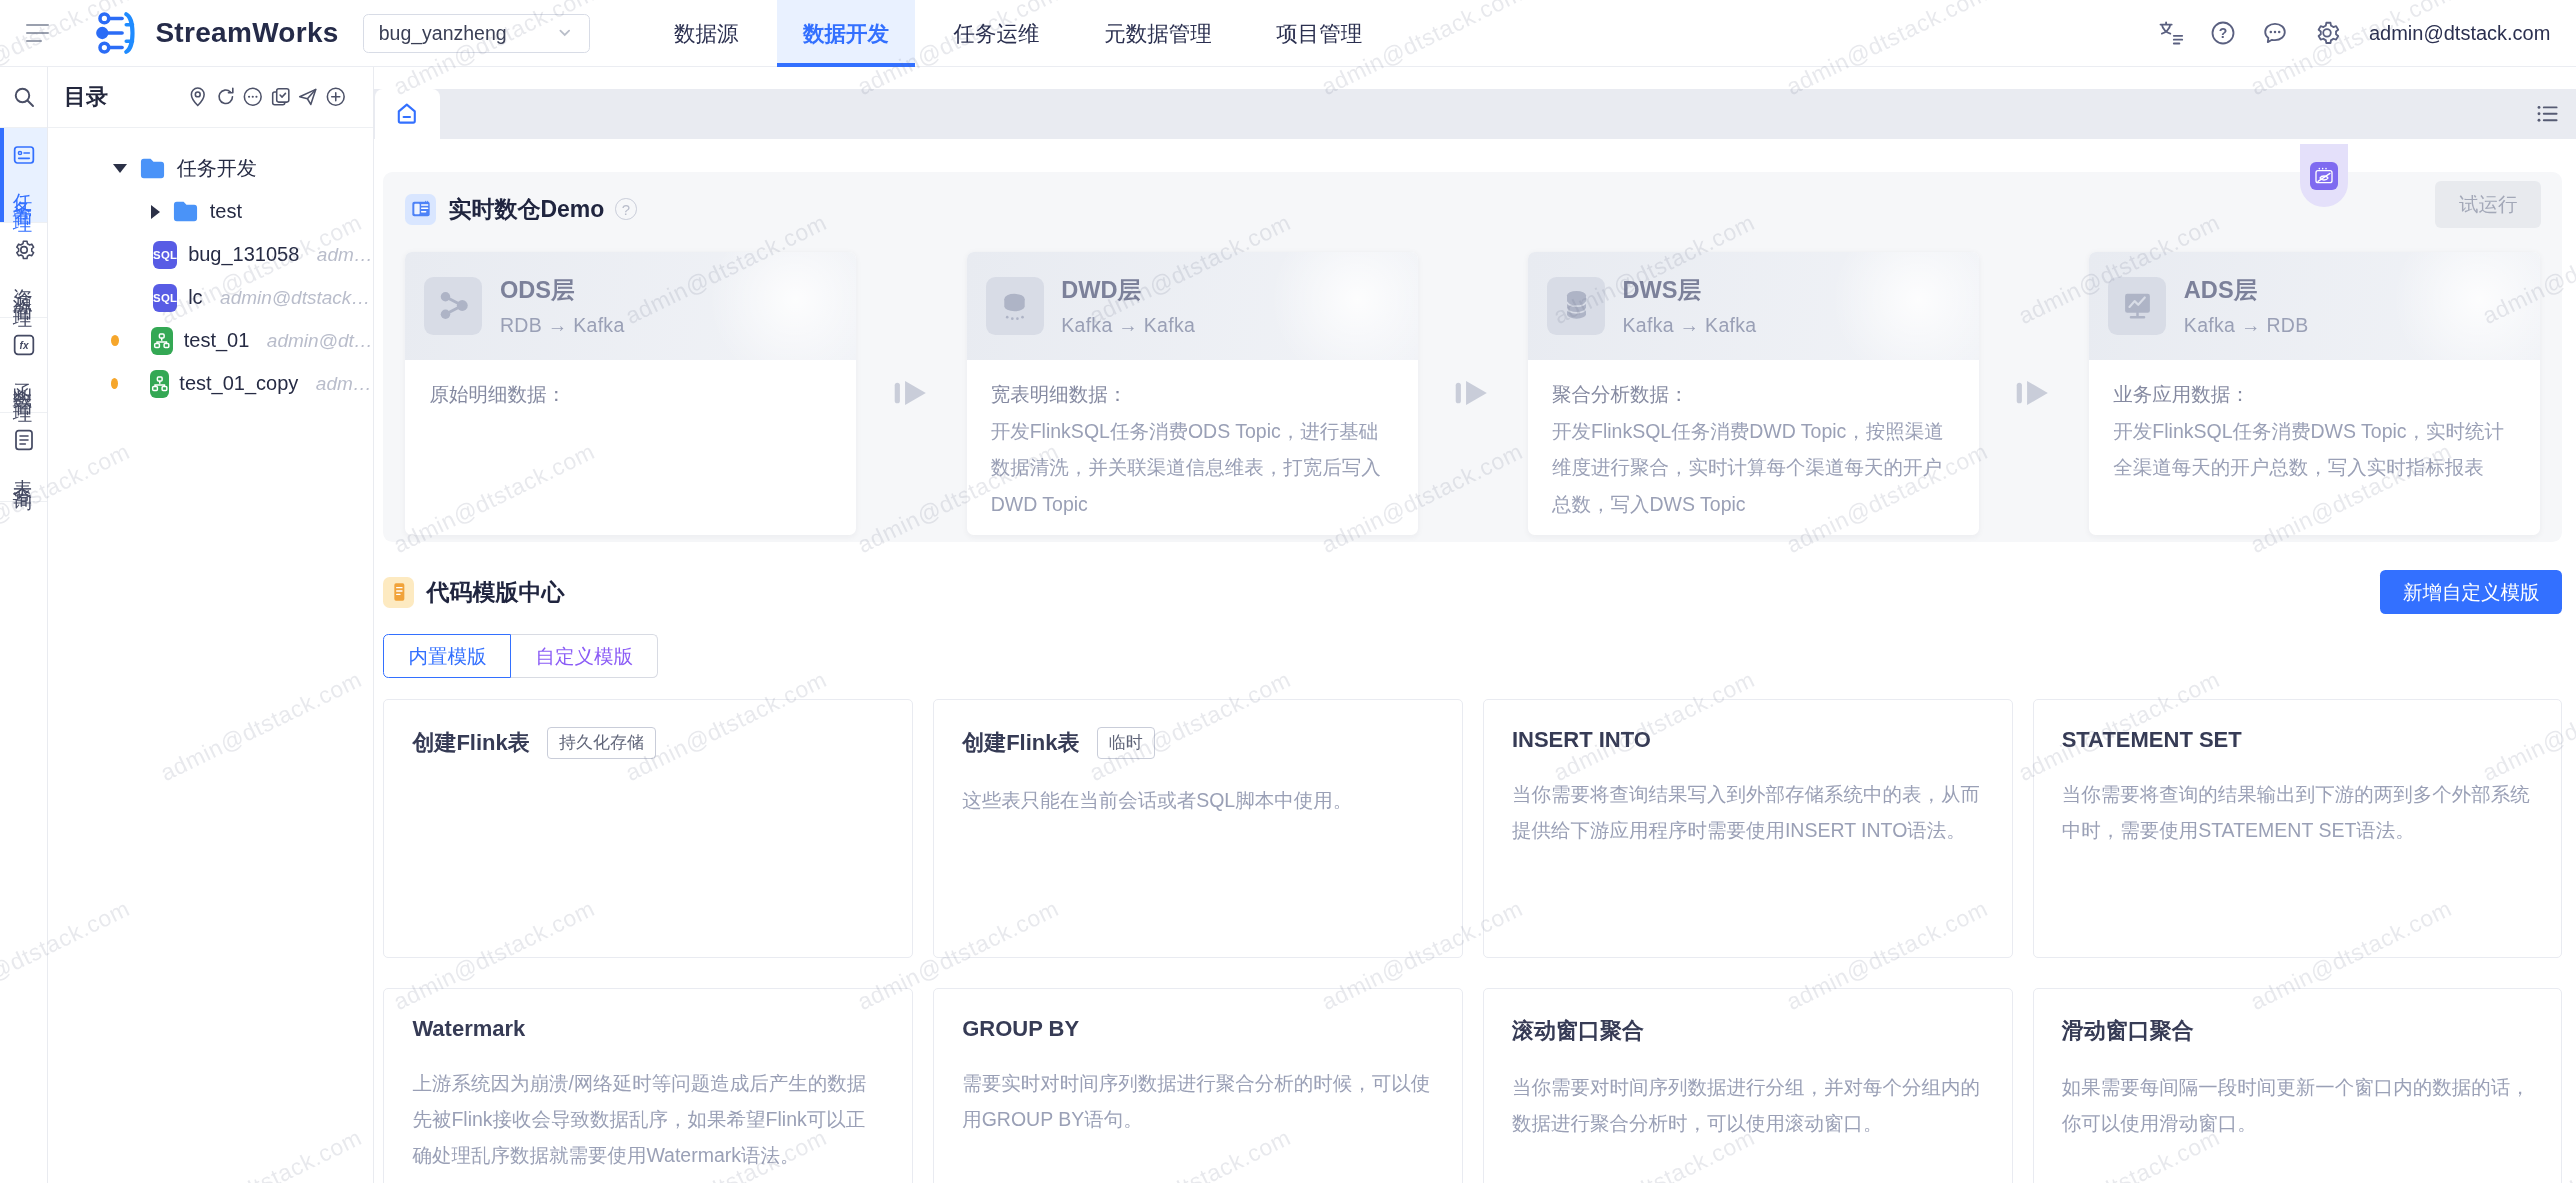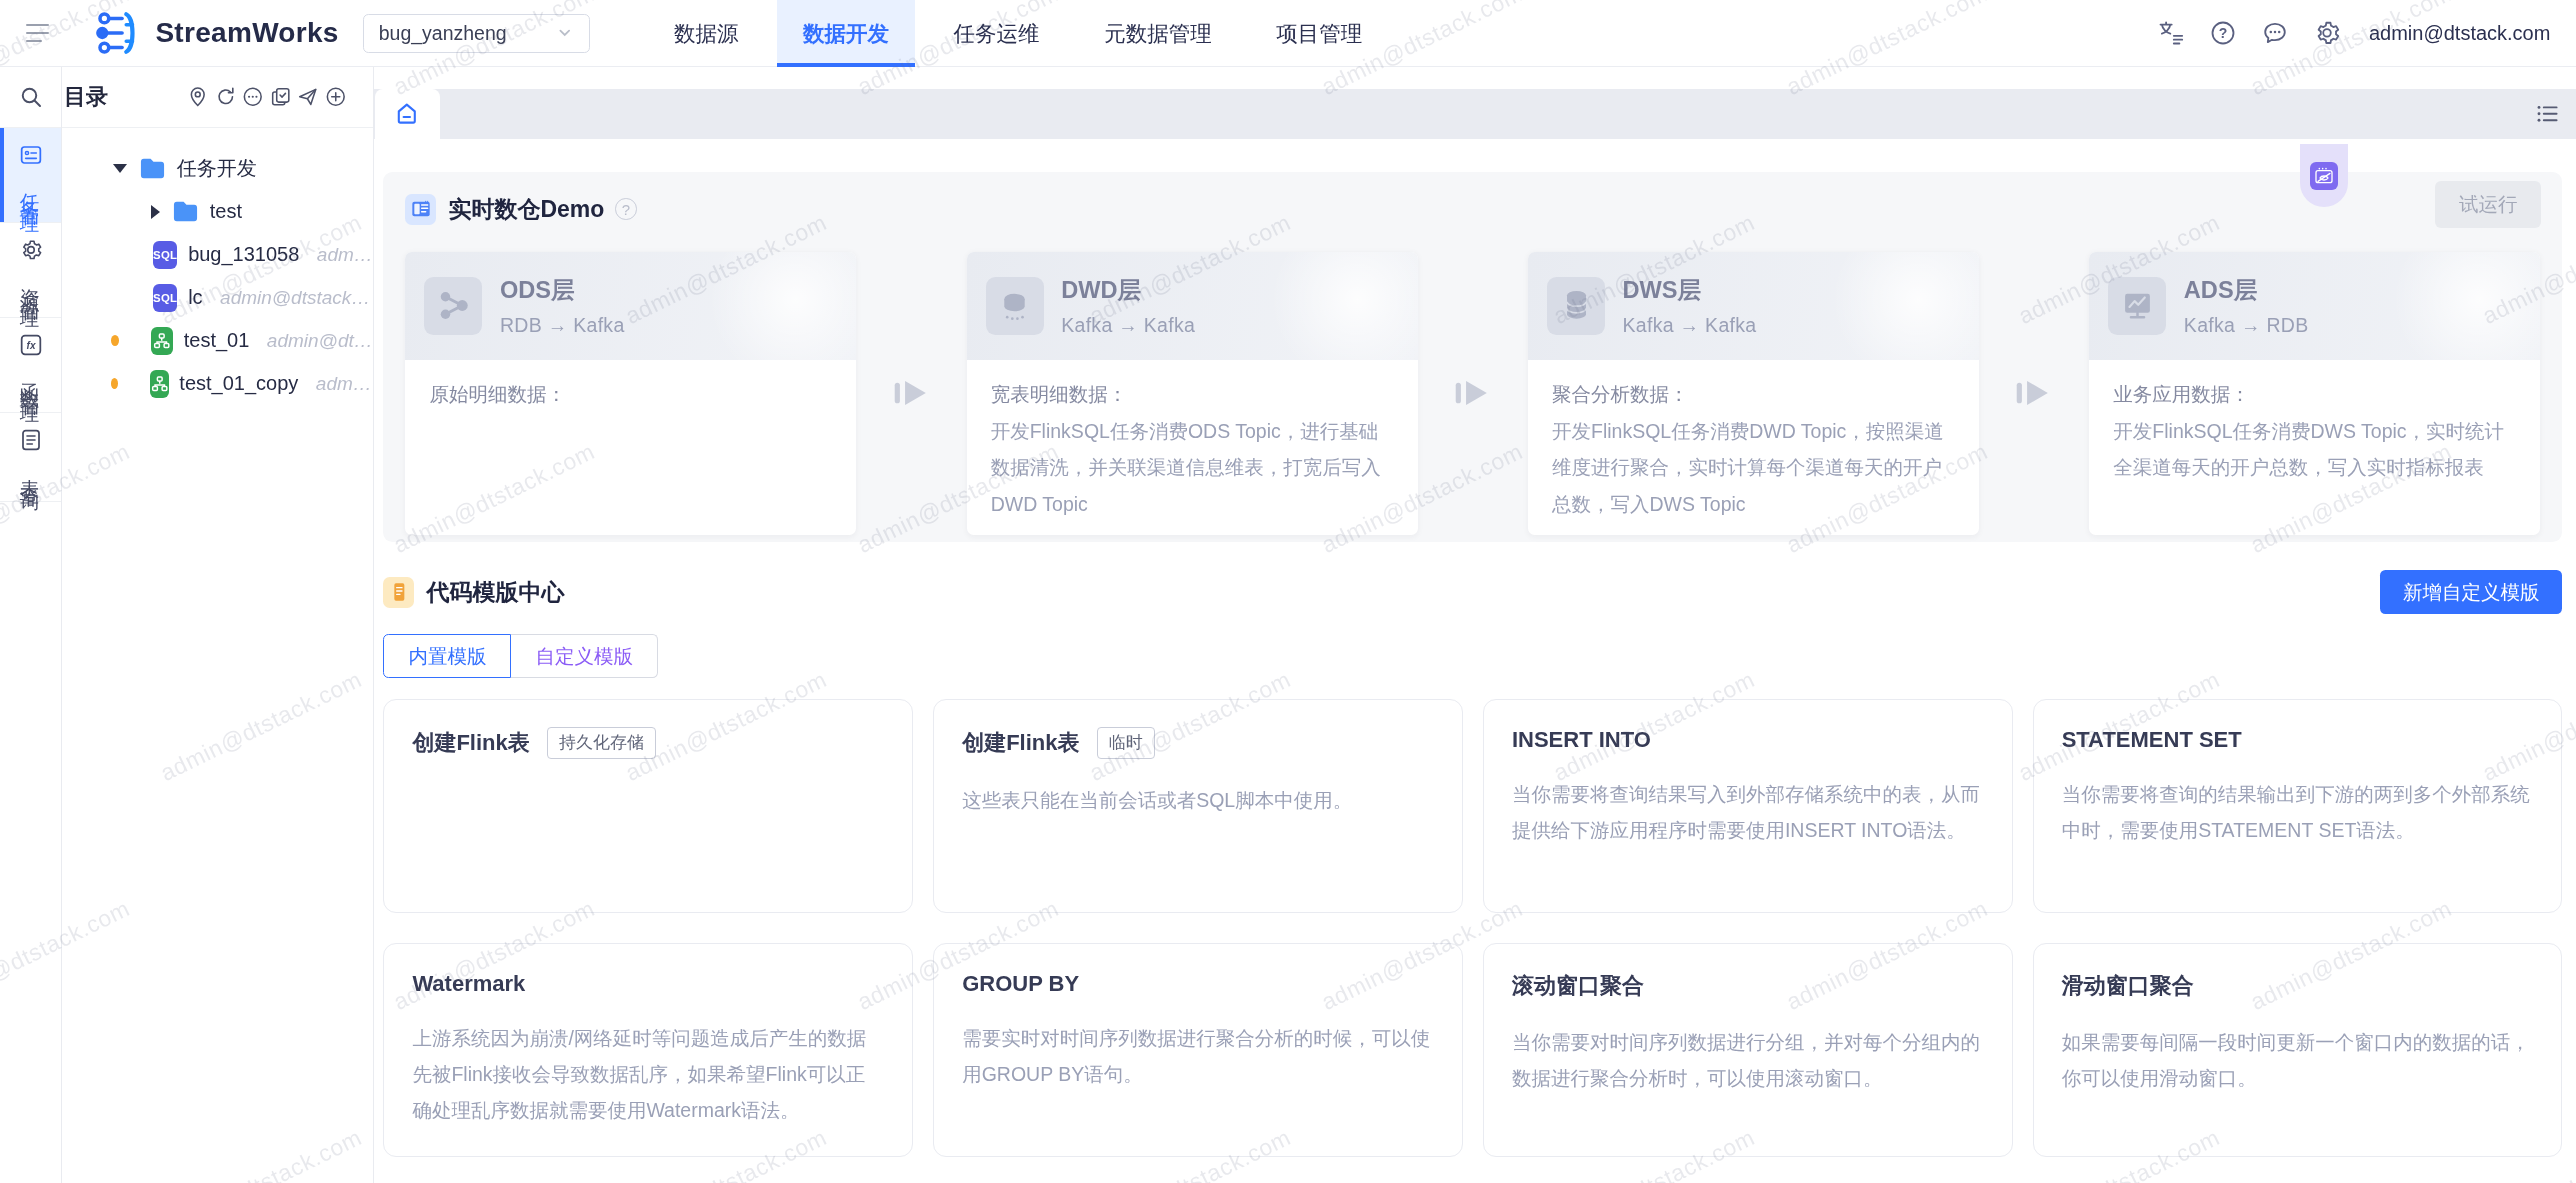--- a/index.html
+++ b/index.html
@@ -25,21 +25,21 @@
   .nav { display:flex; align-items:stretch; height:67px; margin-left:52px; }
   .nav-item { position:relative; display:flex; align-items:center; padding:0 25.6px; margin:0 6.7px;
     font-size:21.5px; color:#2b3050; cursor:pointer; }
   .nav-item.active { background:#e9f1ff; color:#3370ff; font-weight:bold; }
   .nav-item.active::after { content:""; position:absolute; left:0; right:0; bottom:0; height:4px; background:#3370ff; }
   .top-right { margin-left:auto; display:flex; align-items:center; gap:24px; }
   .tool-icon { width:28px; height:28px; color:#5a6080; cursor:pointer; }
   .username { font-size:20px; color:#2b3050; margin-left:4px; }
 
   
-  .rail { position:absolute; left:0; top:67px; bottom:0; width:62px; background:#fff;
+  .rail { position:absolute; left:0; top:67px; bottom:0; width:48px; background:#fff;
     border-right:0.7px solid #e9ebf0; z-index:15; }
   .rail-search { height:61px; display:flex; align-items:center; justify-content:center;
     color:#4a4f66; border-bottom:0.7px solid #eef0f3; cursor:pointer; }
   .rail-tab { position:relative; display:flex; flex-direction:column; align-items:center;
     padding:15px 0 17.5px; border-bottom:0.7px solid #eef0f3; color:#454a63; cursor:pointer; }
   .rail-tab .ricon { width:24px; height:24px; margin-bottom:10.8px; }
   .rail-tab .rlabel { writing-mode:vertical-rl; text-orientation:upright; font-size:19.5px; letter-spacing:6.7px; }
   .rail-tab.active { background:#e8f1ff; color:#3370ff; }
   .rail-tab.active::before { content:""; position:absolute; left:0; top:0; bottom:0; width:4px; background:#3370ff; }
 
@@ -104,21 +104,21 @@
   .tpl-head { display:flex; align-items:center; margin:28px 13.5px 0 9.4px; width:2179px; }
   .sec-icon.orange { background:#fdeac1; }
   .add-btn { margin-left:auto; height:44px; padding:0 23px; background:#3370ff; color:#fff;
     border:none; border-radius:5.4px; font-size:19.5px; cursor:pointer; }
   .seg { display:flex; margin:20px 0 0 9.4px; }
   .seg-btn { height:44px; padding:0 24px; background:#fff; font-size:19.5px; display:flex; align-items:center; cursor:pointer; }
   .seg-btn.active { border:1.3px solid #3370ff; color:#3370ff; border-radius:5.4px 0 0 5.4px; position:relative; z-index:2; }
   .seg-btn.plain { border:0.7px solid #d8dbe3; border-left:none; color:#8b5cf6; border-radius:0 5.4px 5.4px 0; }
   .tpl-grid { margin:21px 13.5px 0 9.4px; width:2179px; display:grid; grid-template-columns:repeat(4,1fr);
     column-gap:20px; row-gap:30px; }
-  .tcard { background:#fff; border:0.7px solid #e9ebf1; border-radius:13px; height:214px; padding:27px 28px; cursor:pointer; }
+  .tcard { background:#fff; border:0.7px solid #e9ebf1; border-radius:5px; height:259px; padding:27px 28px; cursor:pointer; }
   .tcard-top { display:flex; align-items:center; }
   .ttitle { font-size:22px; font-weight:bold; color:#363b55; }
   .tbadge { margin-left:17.5px; border:0.7px solid #c9cdd9; border-radius:4px; padding:3.4px 10.8px;
     font-size:17px; color:#5f6478; }
   .tdesc { margin-top:23px; font-size:19.5px; color:#9aa0b6; line-height:1.85; }
   svg { display:block; }
 </style>
 </head>
 <body>
 

